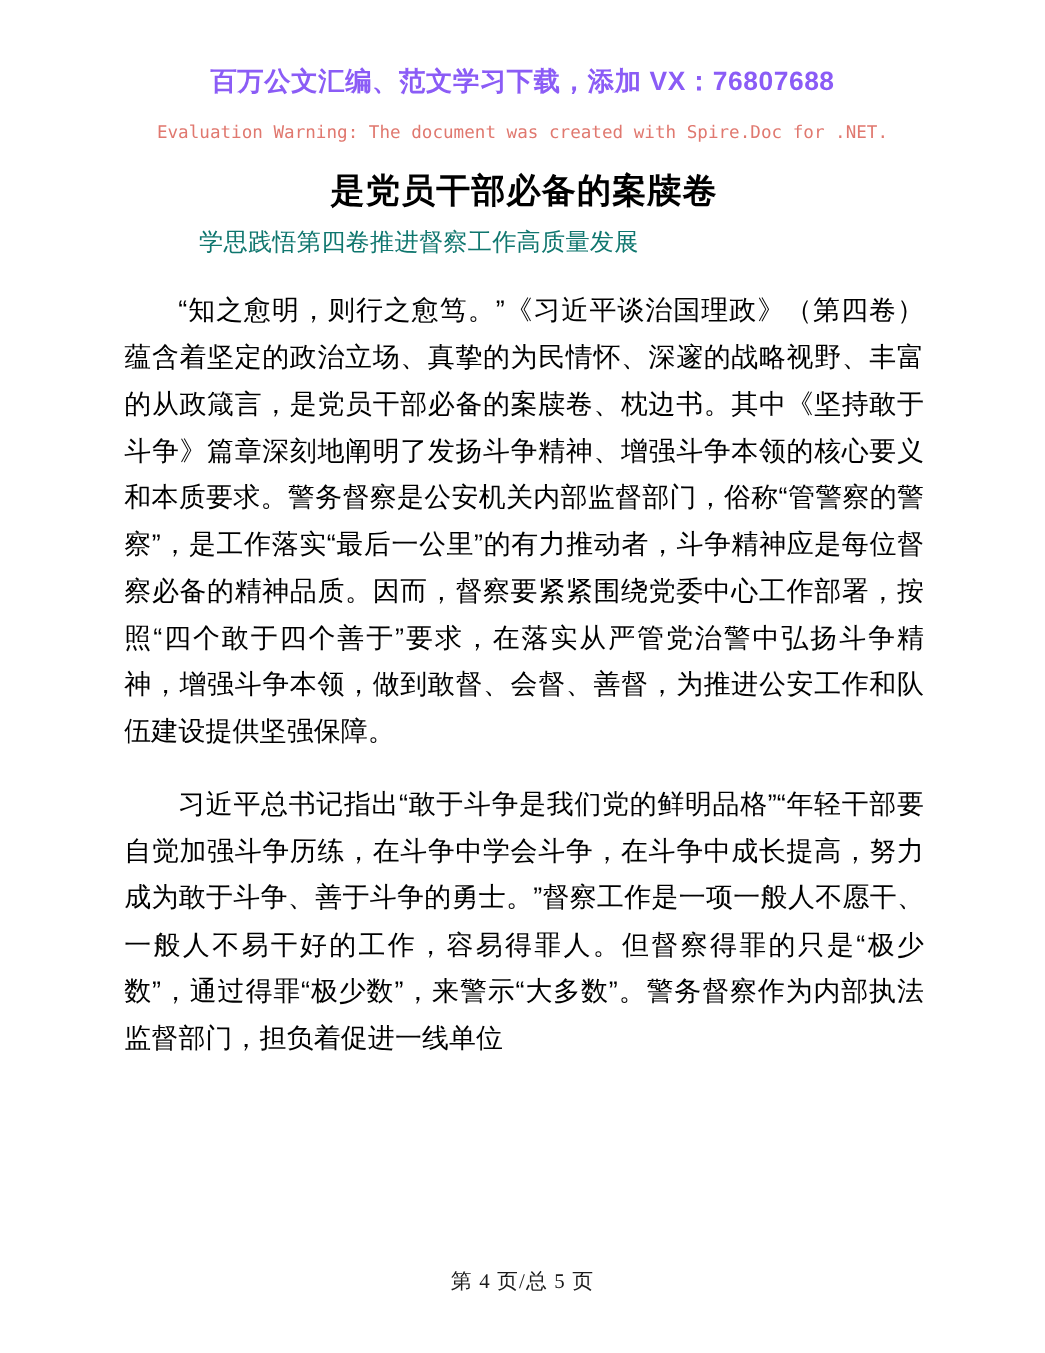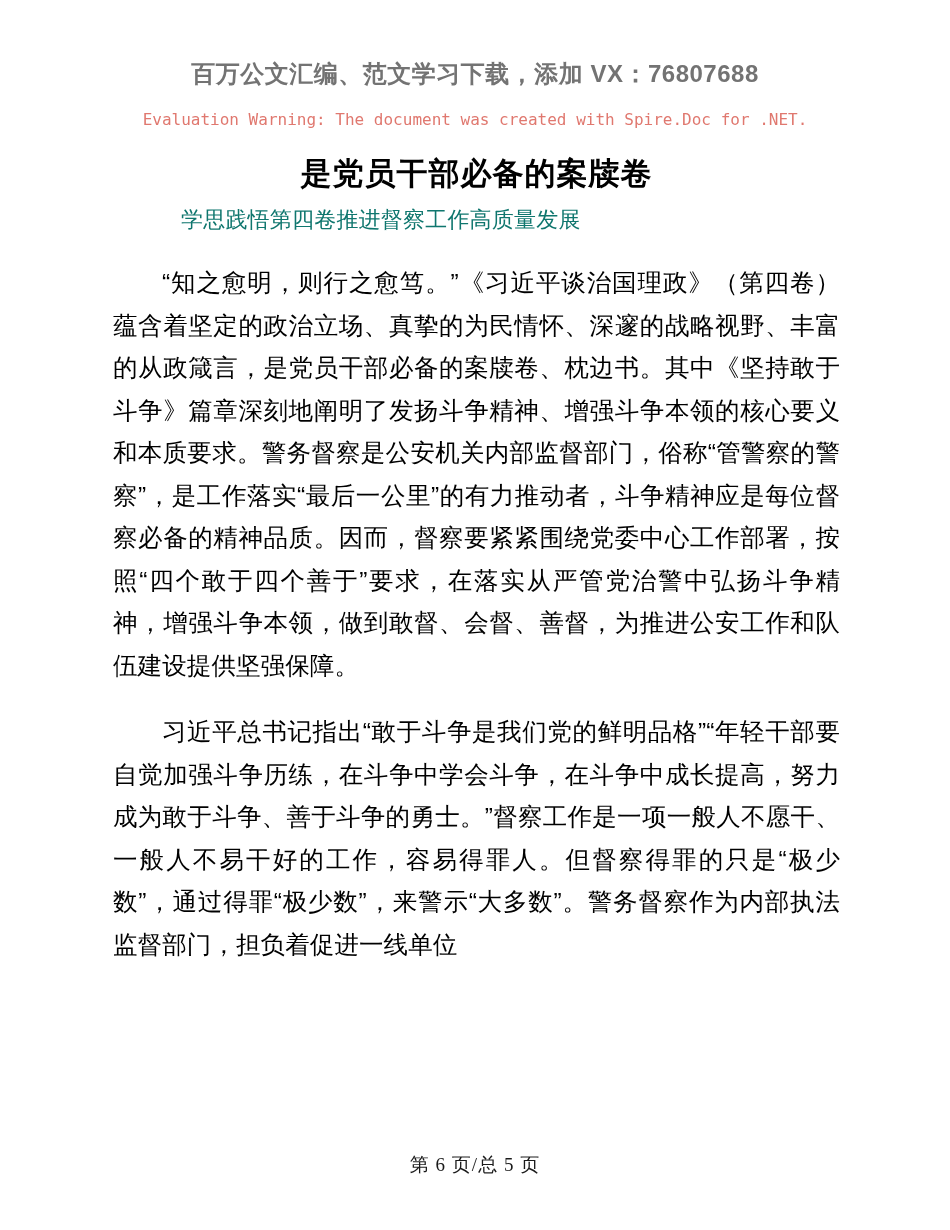--- a/index.html
+++ b/index.html
@@ -24,21 +24,21 @@
     background: #fff;
   }
 
   
   .promo-header {
     position: absolute;
     top: 58px;
     left: 0;
     width: 950px;
     text-align: center;
-    color: #737373;
+    color: #8b5cf6;
     font-size: 24px;
     font-weight: 700;
     letter-spacing: 0.5px;
     font-family: "Liberation Sans", "DejaVu Sans", sans-serif;
     white-space: nowrap;
   }
 
   
   .eval-warning {
     position: absolute;
@@ -145,15 +145,15 @@
 
     <div class="spacer-sm"></div>
 
 
     <div class="spacer-sm"></div>
 
     <p class="para">习近平总书记指出“敢于斗争是我们党的鲜明品格”“年轻干部要自觉加强斗争历练，在斗争中学会斗争，在斗争中成长提高，努力成为敢于斗争、善于斗争的勇士。”督察工作是一项一般人不愿干、一般人不易干好的工作，容易得罪人。但督察得罪的只是“极少数”，通过得罪“极少数”，来警示“大多数”。警务督察作为内部执法监督部门，担负着促进一线单位</p>
 
   </div>
 
-  <div class="footer">第 6 页/总 5 页</div>
+  <div class="footer">第 4 页/总 5 页</div>
 
 </div>
 
 </body></html>

